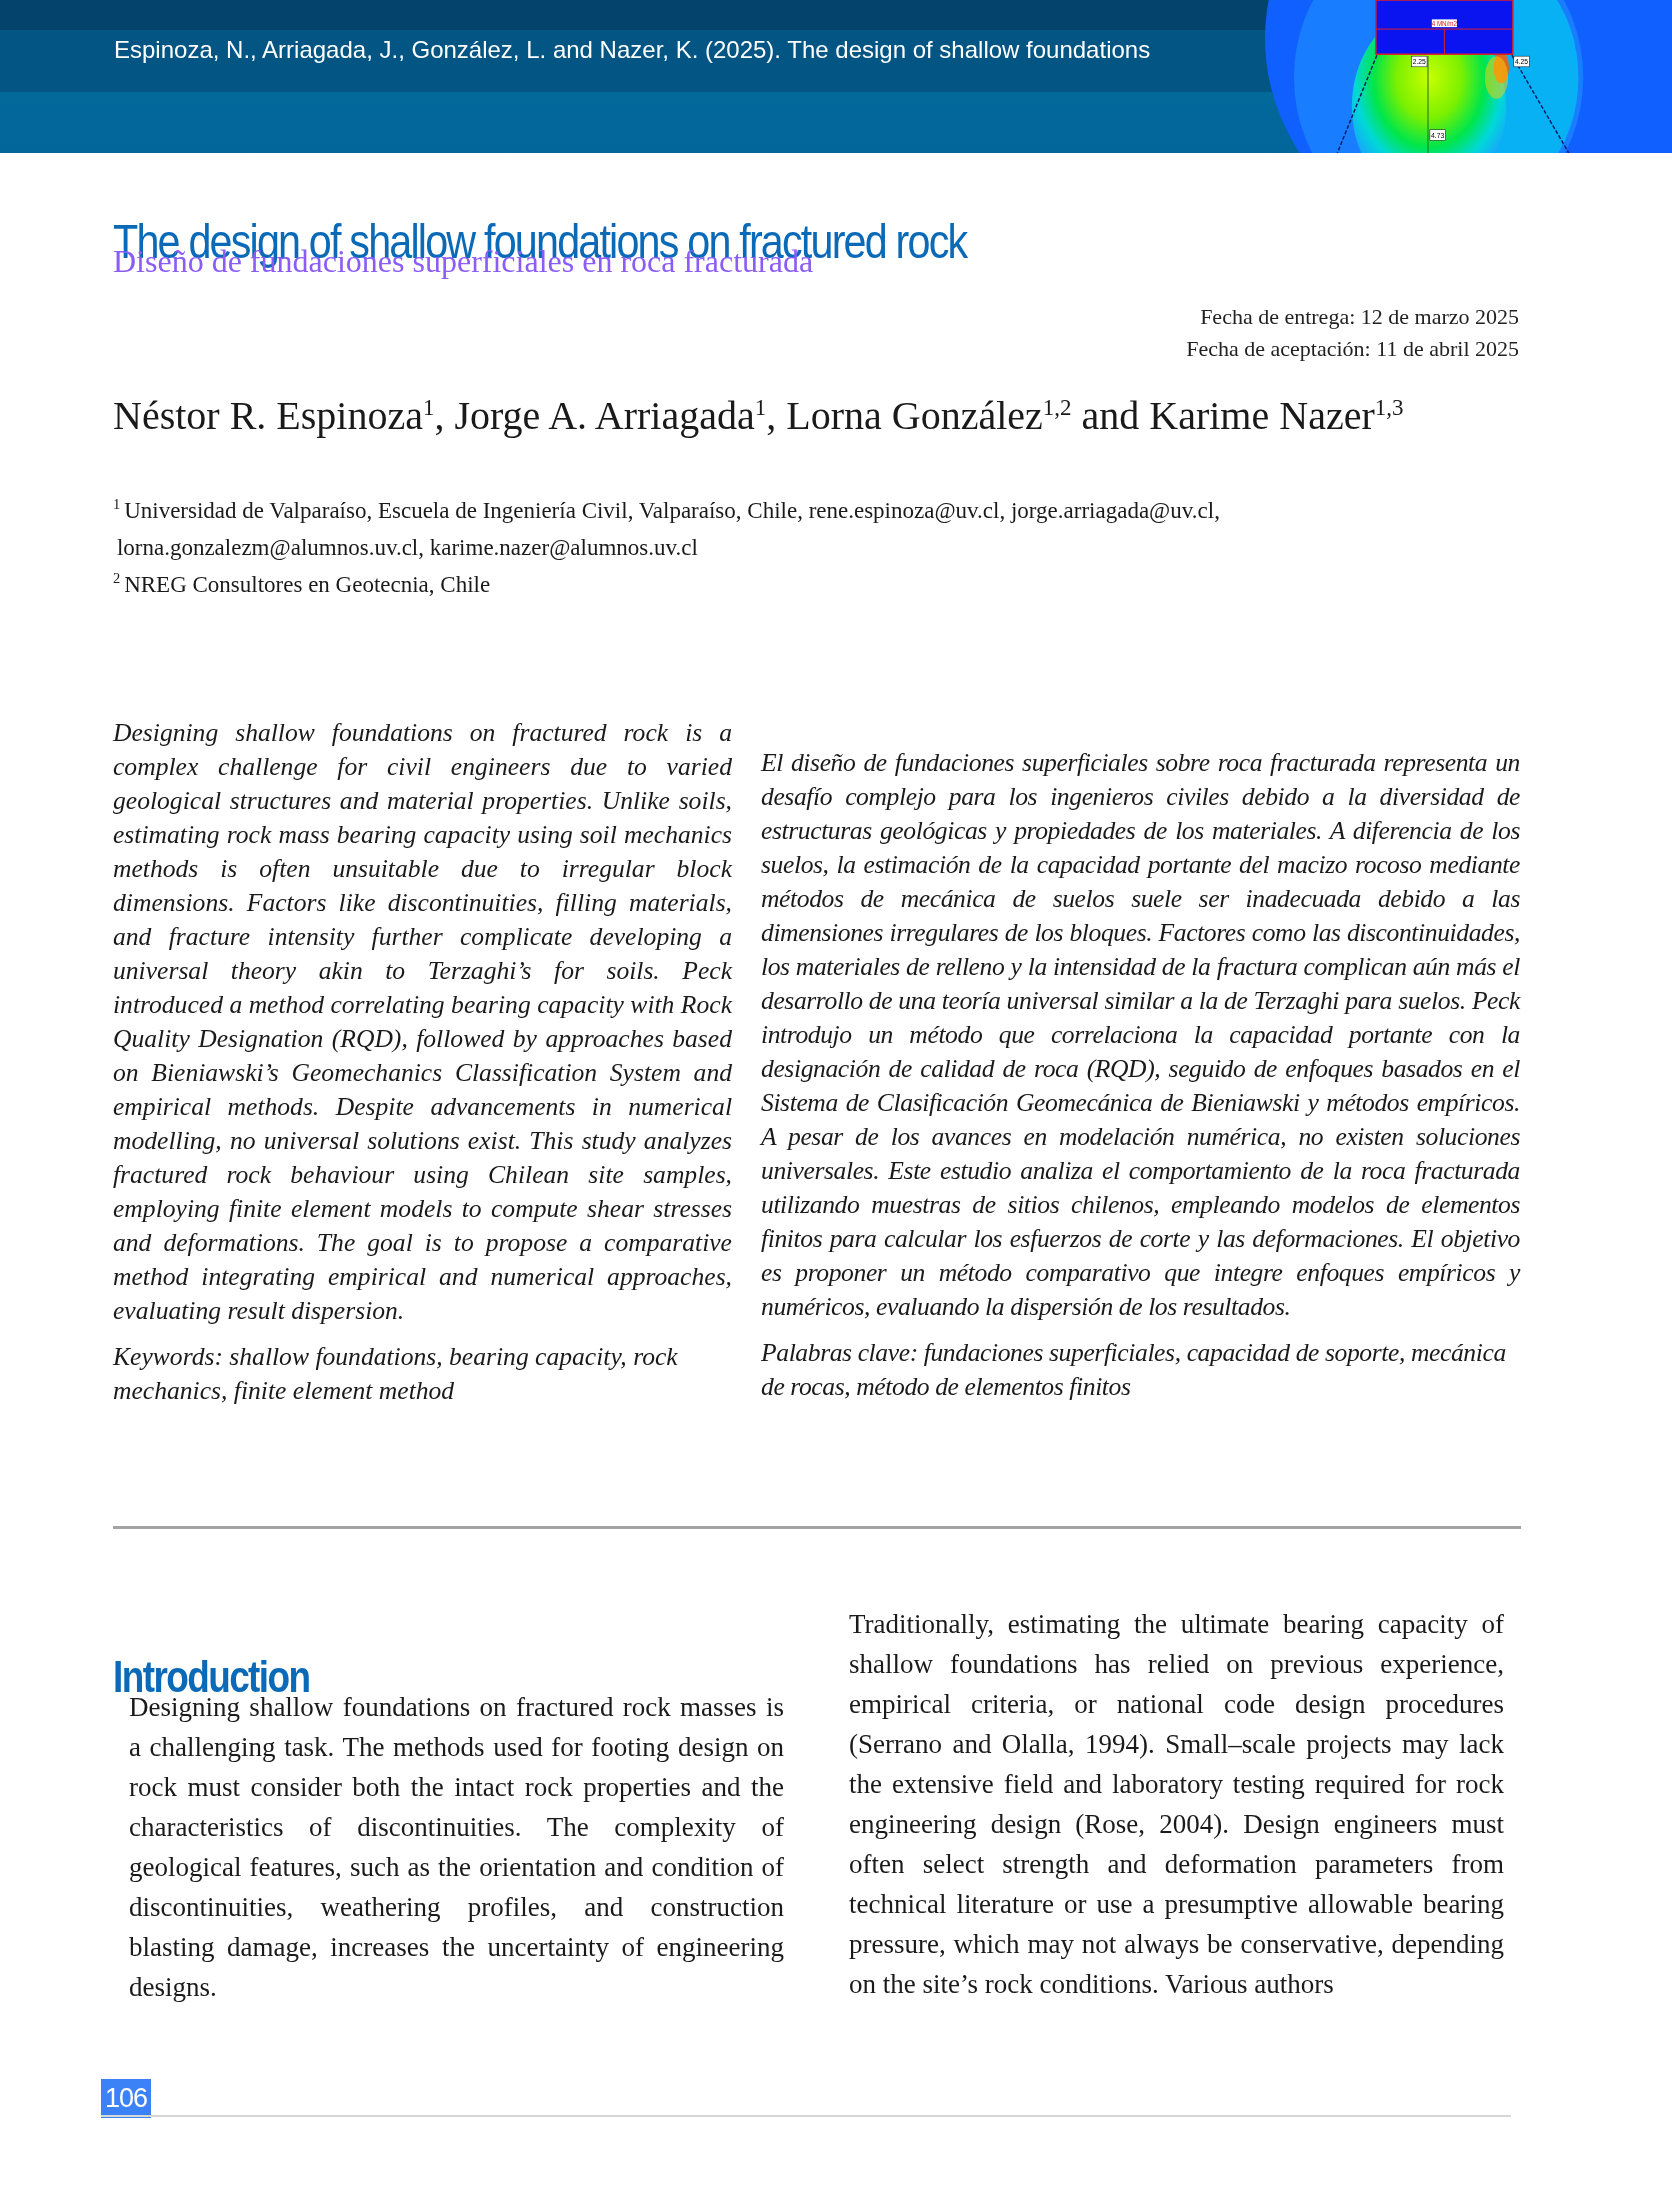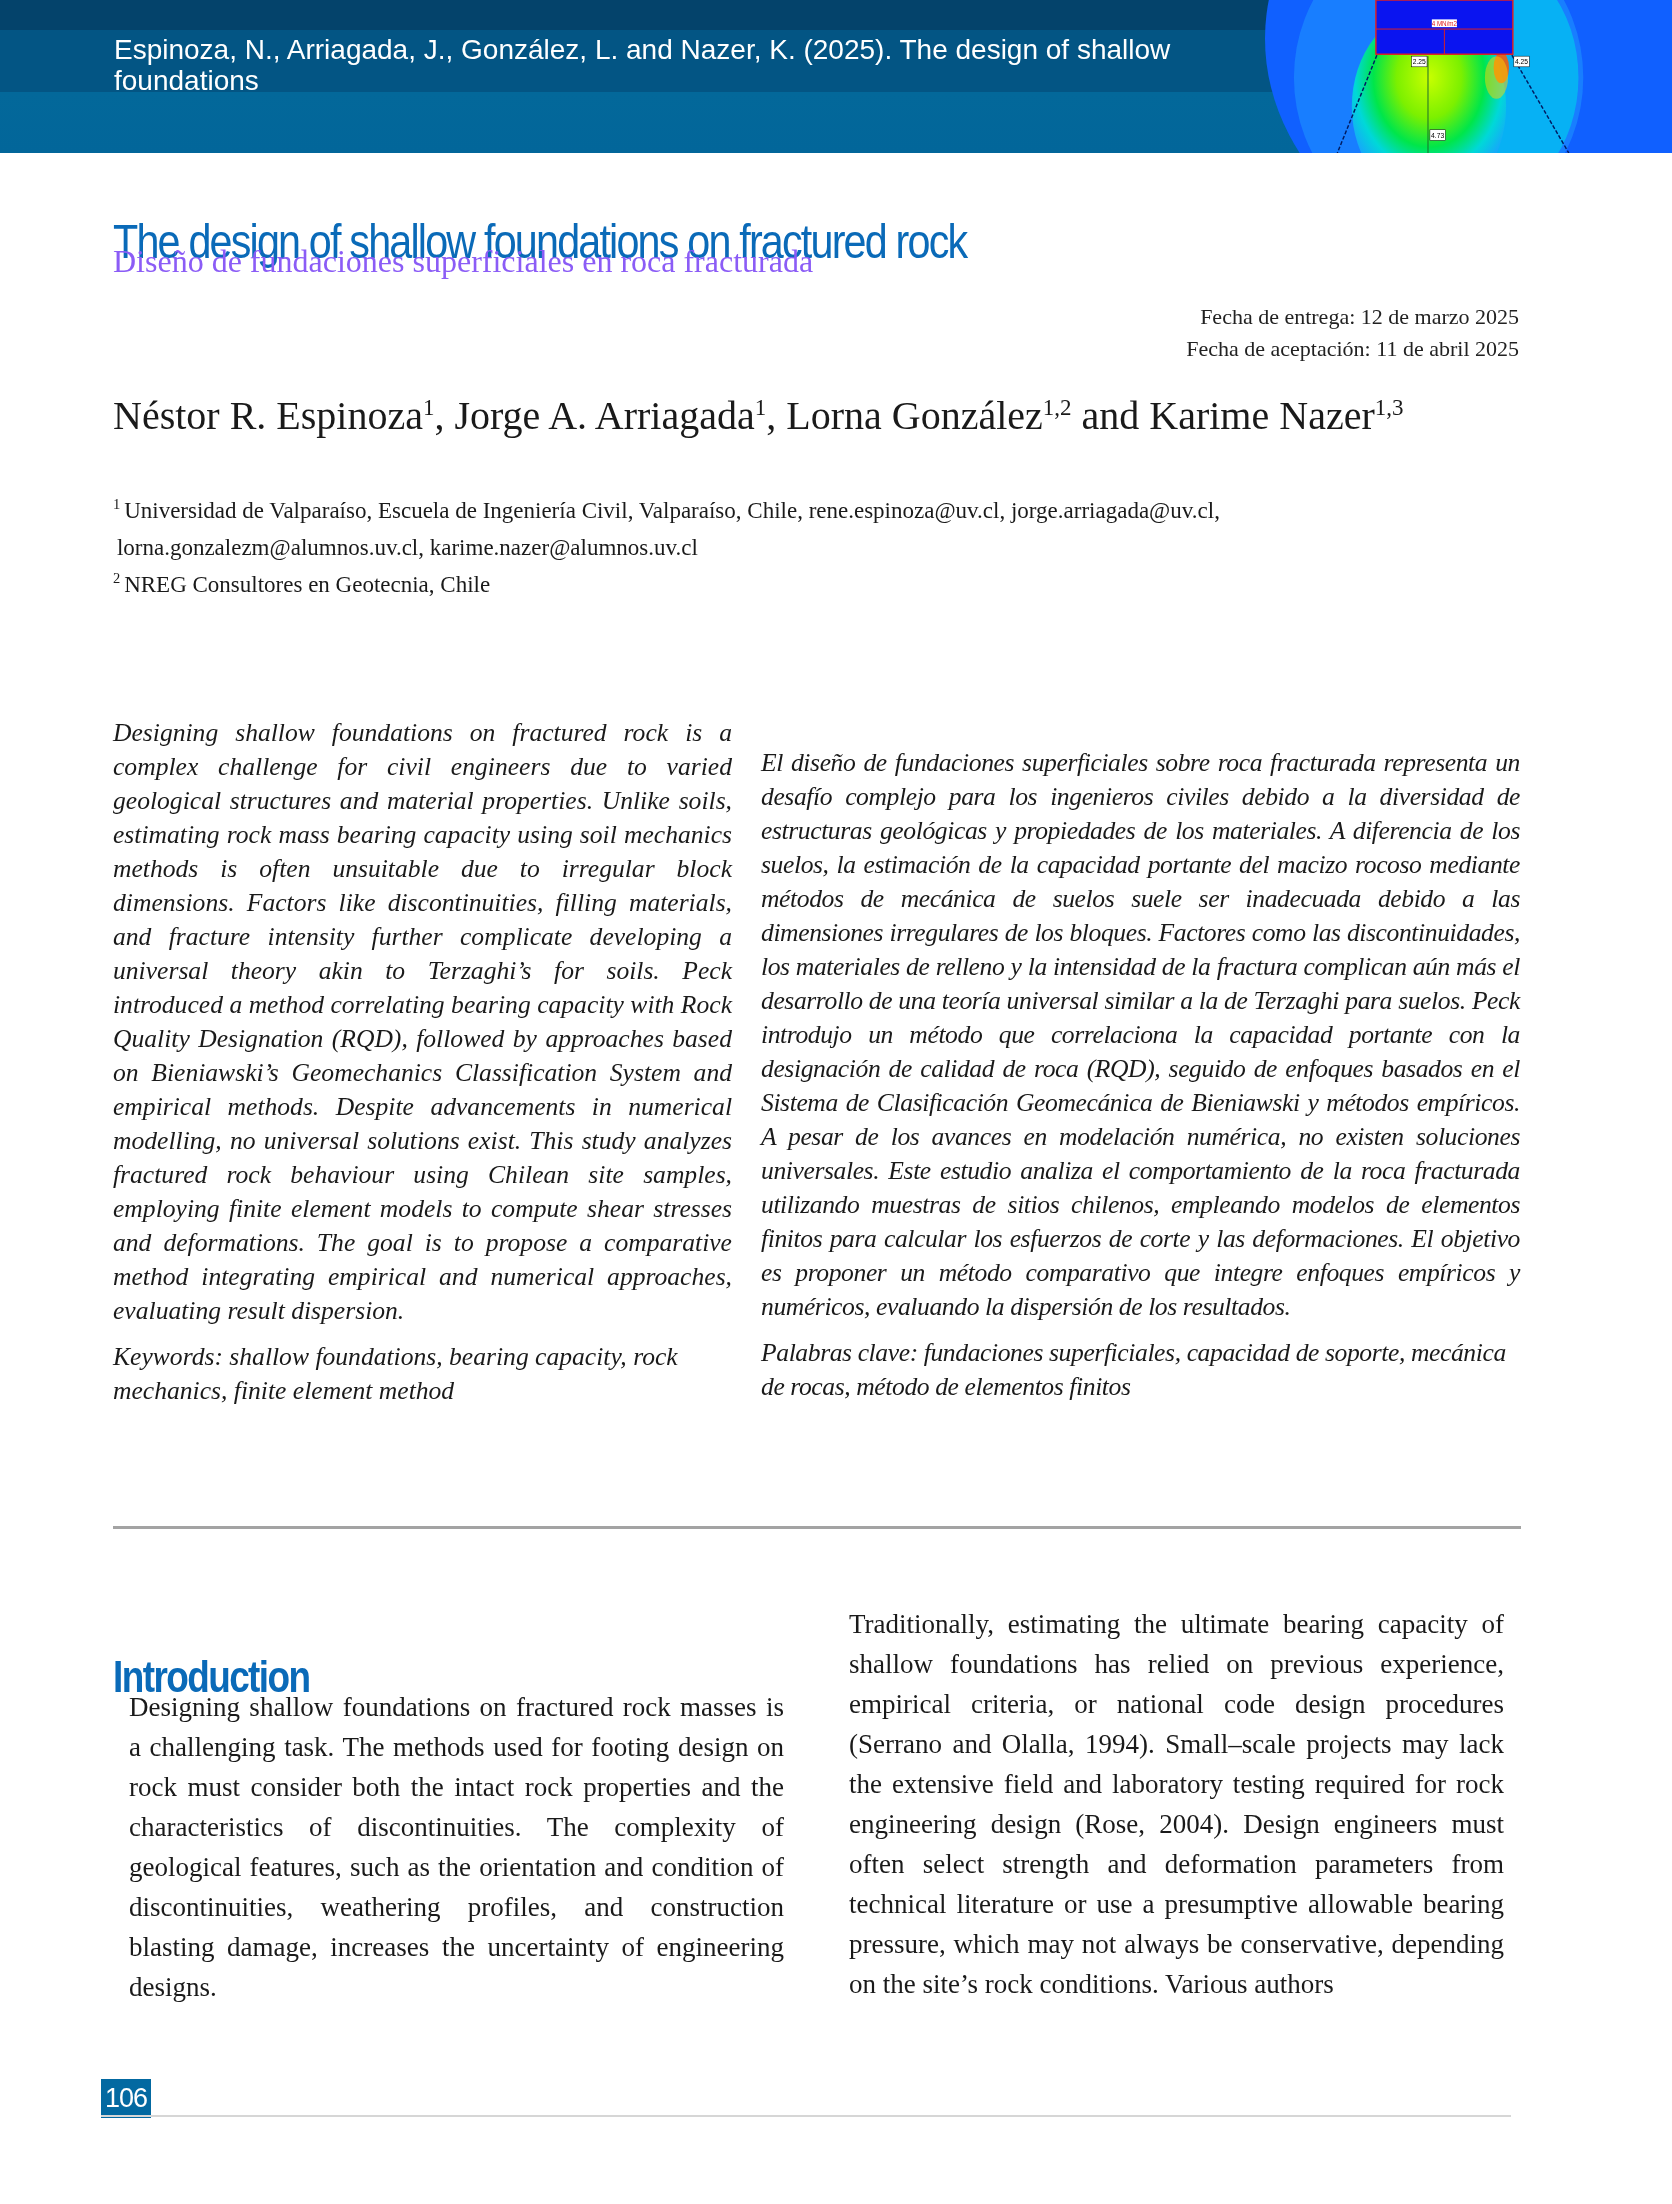--- a/index.html
+++ b/index.html
@@ -3,21 +3,21 @@
 <meta charset="utf-8">
 <style>
   html, body { margin:0; padding:0; background:#ffffff; }
   body { width:1672px; height:2204px; position:relative; overflow:hidden; font-family:"Liberation Serif", serif; color:#1a1a1a; }
 
   
   .banner { position:absolute; left:0; top:0; width:1672px; height:153px; overflow:hidden; }
   .band1 { position:absolute; left:0; top:0; width:100%; height:30px; background:#04436b; }
   .band2 { position:absolute; left:0; top:30px; width:100%; height:62px; background:#035584; }
   .band3 { position:absolute; left:0; top:92px; width:100%; height:61px; background:linear-gradient(180deg,#03689a 0%, #02669a 100%); }
-  .citation { position:absolute; left:114px; top:34px; font-family:"Liberation Sans", sans-serif; font-size:28px; line-height:31px; color:#ffffff; width:1188px; }
+  .citation { position:absolute; left:114px; top:34px; font-family:"Liberation Sans", sans-serif; font-size:24px; line-height:31px; color:#ffffff; width:1188px; }
   .citation i { font-style:italic; }
   .citation b { font-weight:bold; }
 
   .fem { position:absolute; left:1265px; top:0; width:407px; height:153px; }
 
   
   .title { position:absolute; left:113px; top:182px; font-family:"Liberation Sans", sans-serif; font-size:48px; color:#0a6ab8; letter-spacing:-2.1px; transform:scaleX(0.86); transform-origin:left top; white-space:nowrap; font-weight:normal; }
   .subtitle { position:absolute; left:113px; top:243px; font-family:"Liberation Serif", serif; font-size:32px; color:#8b5cf6; white-space:nowrap; }
 
   .dates { position:absolute; right:153px; top:301px; text-align:right; font-family:"Liberation Serif", serif; font-size:22px; line-height:32px; color:#222; }
@@ -40,21 +40,21 @@
   .divider { position:absolute; left:113px; top:1526px; width:1408px; height:2.9px; background:#a3a3a3; }
 
   
   .intro-heading { position:absolute; left:113px; top:1614px; font-family:"Liberation Sans", sans-serif; font-size:45px; color:#0a6ab8; letter-spacing:-1.9px; transform:scaleX(0.82); transform-origin:left top; white-space:nowrap; }
   .intro-col { position:absolute; font-family:"Liberation Serif", serif; font-size:27px; line-height:40px; color:#1a1a1a; text-align:justify; }
   .intro-col p { margin:16px; }
   .intro-col.left { left:113px; top:1671px; width:687px; }
   .intro-col.right { left:833px; top:1588px; width:687px; }
 
   
-  .page-num { position:absolute; left:101px; top:2079px; width:50px; height:39px; background:#0369a1; color:#fff; font-family:"Liberation Sans", sans-serif; font-size:27px; line-height:39px; text-align:center; letter-spacing:-1px; }
+  .page-num { position:absolute; left:101px; top:2079px; width:50px; height:39px; background:#3b82f6; color:#fff; font-family:"Liberation Sans", sans-serif; font-size:27px; line-height:39px; text-align:center; letter-spacing:-1px; }
   .footer-line { position:absolute; left:101px; top:2115px; width:1410px; height:1.9px; background:#d6d6d6; }
 </style>
 </head>
 <body>
 
 <div class="banner">
   <div class="band1"></div>
   <div class="band2"></div>
   <div class="band3"></div>
 

